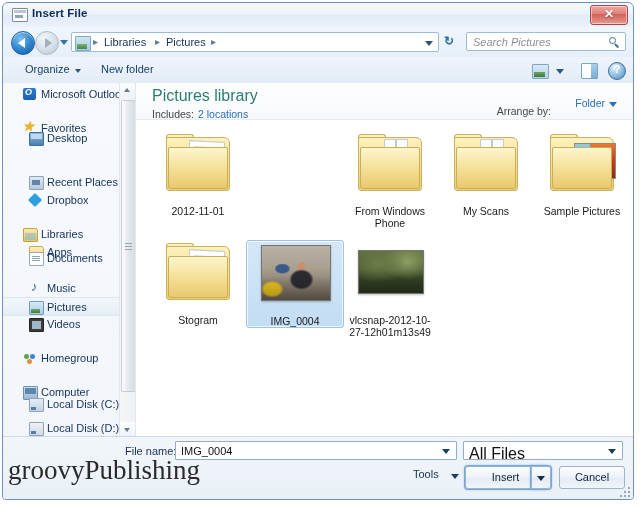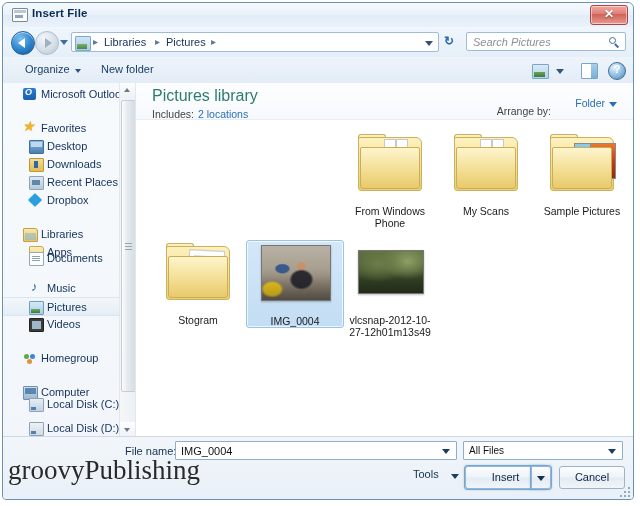--- a/index.html
+++ b/index.html
@@ -432,21 +432,21 @@
   #filename-arrow{
     position:absolute;right:6px;top:7px;width:0;height:0;
     border-left:4px solid transparent;border-right:4px solid transparent;
     border-top:5px solid #1c3d5f;cursor:pointer;
   }
   #filter-box{
     position:absolute;left:460px;top:4px;width:160px;height:19px;
     background:#fff;border:1px solid #8faec9;border-radius:1px;box-sizing:border-box;
   }
   #filter-value{
-    position:absolute;left:5px;top:3px;font-size:10px;color:#111;
+    position:absolute;left:5px;top:3px;font-size:16px;color:#111;
   }
   #filter-arrow{
     position:absolute;right:6px;top:7px;width:0;height:0;
     border-left:4px solid transparent;border-right:4px solid transparent;
     border-top:5px solid #1c3d5f;cursor:pointer;
   }
   #tools-btn{
     position:absolute;left:410px;top:31px;font-size:11px;color:#17314f;cursor:pointer;
   }
   #tools-arrow{
@@ -557,27 +557,23 @@
 
       <div class="nav-item group" style="top:2px;">
         <i class="ic ic-outlook"></i>
         <span class="lbl">Microsoft Outlook</span>
       </div>
 
       <div class="nav-item group" style="top:36px;">
         <i class="ic ic-star"></i>
         <span class="lbl">Favorites</span>
       </div>
-      <div class="nav-item child" style="top:54px;text-align:right;">
+      <div class="nav-item child" style="top:46px;text-align:right;">
         <i class="ic ic-desktop"></i>
         <span class="lbl">Desktop</span>
-      </div>
-      <div class="nav-item child" style="top:72px;">
-        <i class="ic ic-download"></i>
-        <span class="lbl">Downloads</span>
       </div>
       <div class="nav-item child" style="top:90px;">
         <i class="ic ic-recent"></i>
         <span class="lbl">Recent Places</span>
       </div>
       <div class="nav-item child" style="top:108px;">
         <i class="ic ic-dropbox"></i>
         <span class="lbl">Dropbox</span>
       </div>
 
@@ -639,20 +635,31 @@
 
       <div id="lib-header">
         <div id="lib-title">Pictures library</div>
         <div id="lib-includes-label">Includes:</div>
         <div id="lib-includes-link">2 locations</div>
         <div id="arrange-label">Arrange by:</div>
         <div id="arrange-value">Folder</div>
         <div id="arrange-arrow"></div>
       </div>
 
+      <div class="tile" style="left:14px;top:48px;">
+        <div class="thumbwrap">
+          <div class="folder">
+            <div class="tab"></div>
+              <div class="back"></div>
+            <div class="paper"></div>
+              <div class="front"></div>
+          </div>
+        </div>
+        <span class="cap">2012-11-01</span>
+      </div>
 
 
       <div class="tile" style="left:206px;top:48px;">
         <div class="thumbwrap">
           <div class="folder">
             <div class="tab"></div>
               <div class="back"></div>
             <div class="sheet1"></div>
               <div class="sheet2"></div>
             <div class="blue1"></div>

